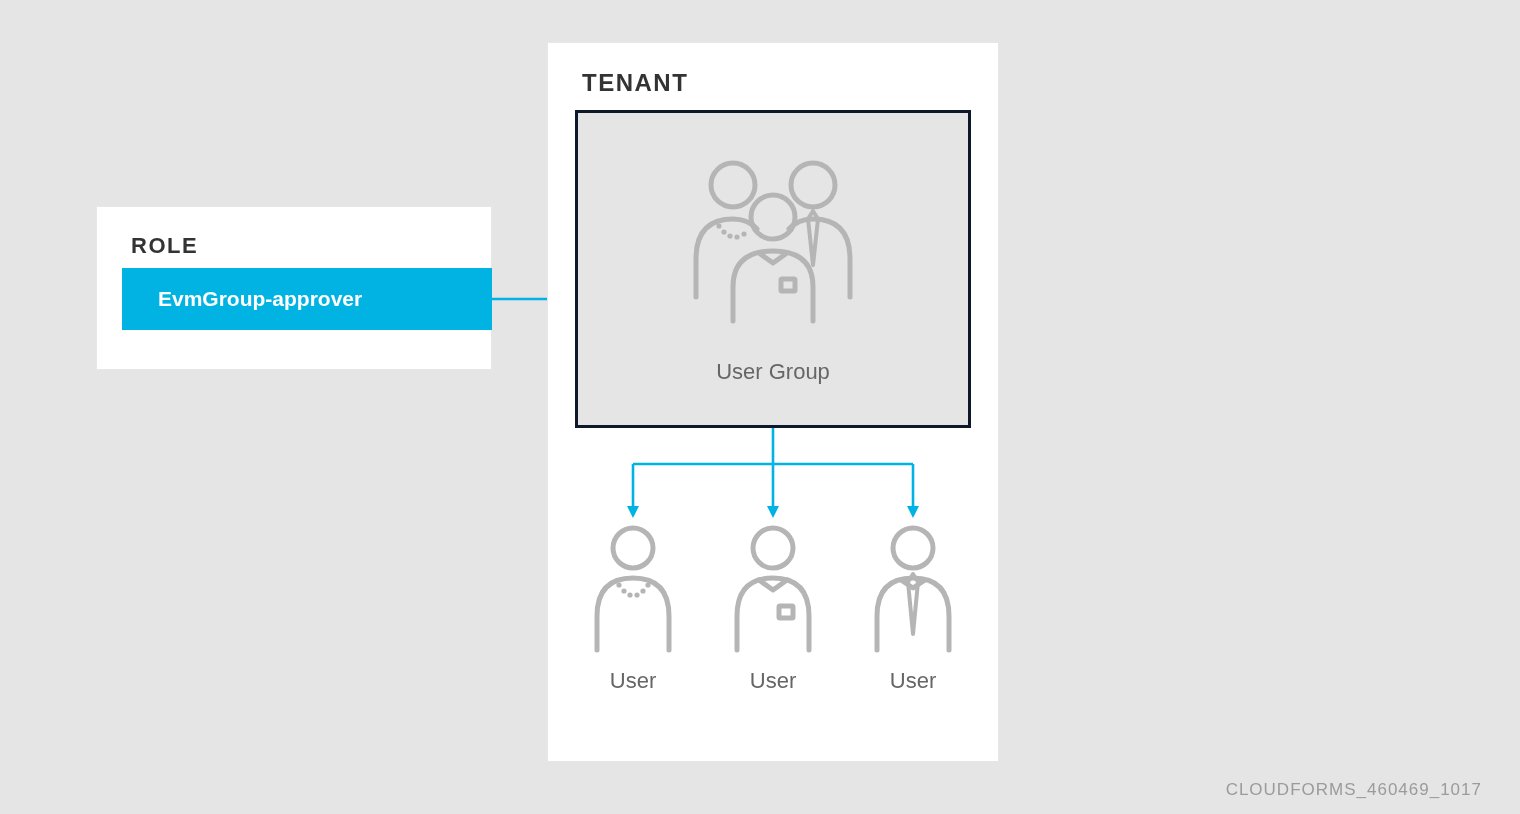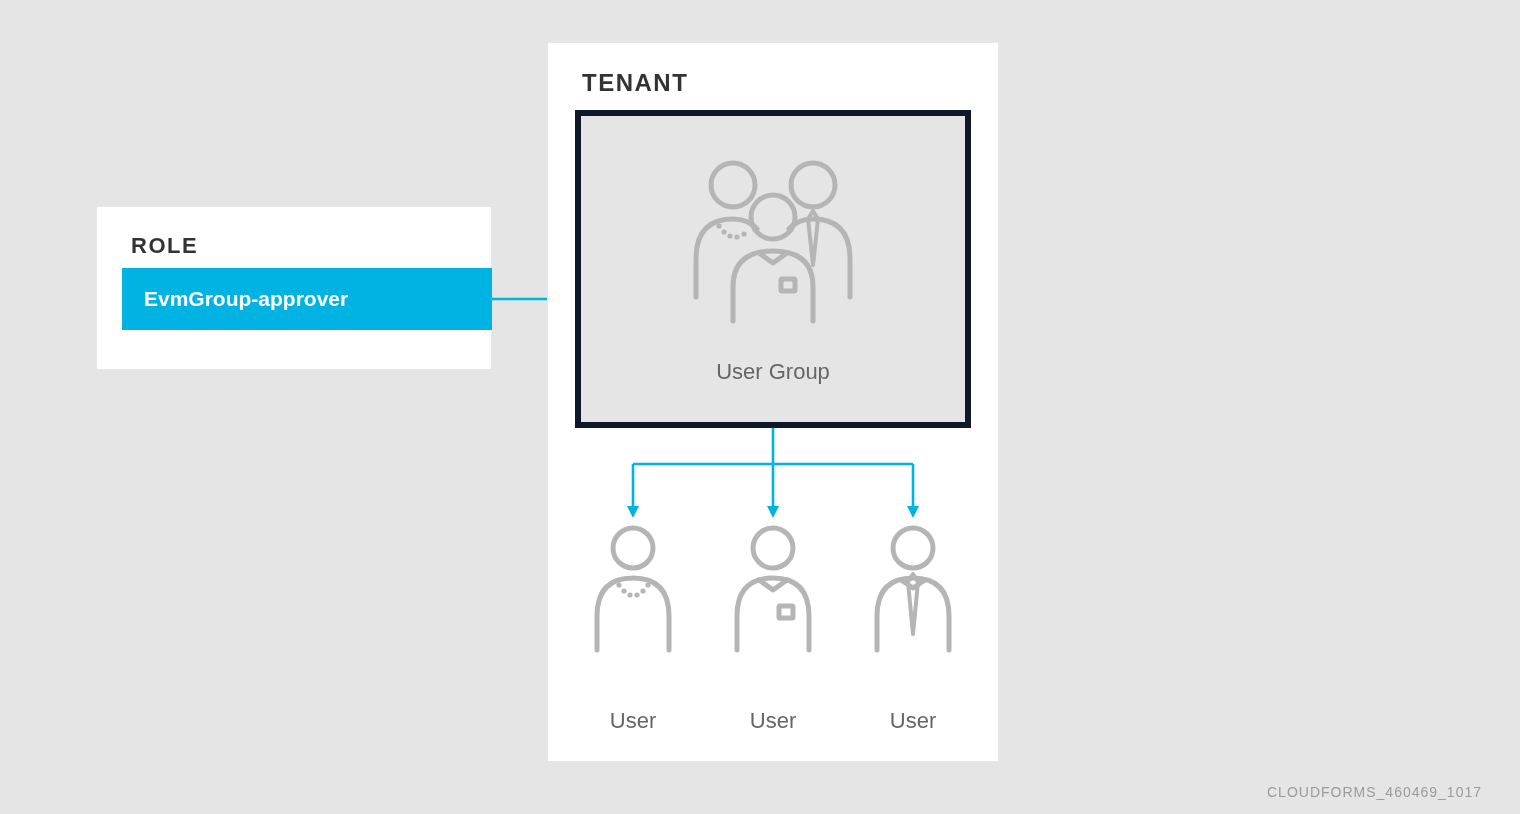--- a/index.html
+++ b/index.html
@@ -31,21 +31,21 @@
     left: 122px;
     top: 268px;
     width: 370px;
     height: 62px;
     background: #00b3e3;
     color: #ffffff;
     font-size: 21px;
     font-weight: 700;
     display: flex;
     align-items: center;
-    padding-left: 22px;
+    padding-left: 36px;
   }
   .tenant-panel {
     position: absolute;
     left: 547px;
     top: 42px;
     width: 452px;
     height: 720px;
     background: #ffffff;
     border: 1px solid #e7e7e7;
     padding: 26px 0 0 34px;
@@ -56,21 +56,21 @@
     color: #333333;
     letter-spacing: 1.5px;
   }
   .usergroup-box {
     position: absolute;
     left: 575px;
     top: 110px;
     width: 396px;
     height: 318px;
     background: #e5e5e5;
-    border: 6px solid #0f172a;
+    border: 3px solid #0f172a;
     display: flex;
     flex-direction: column;
     align-items: center;
     justify-content: center;
     gap: 18px;
   }
   .usergroup-label {
     font-size: 22px;
     color: #666666;
     font-weight: 400;
@@ -81,27 +81,26 @@
     width: 120px;
     display: flex;
     flex-direction: column;
     align-items: center;
     gap: 10px;
   }
   .user-item .user-label {
     font-size: 22px;
     color: #666666;
     font-weight: 400;
-    margin-top: 40px;
   }
   .footer-id {
     position: absolute;
     right: 38px;
     bottom: 14px;
-    font-size: 14px;
+    font-size: 17px;
     letter-spacing: 1px;
     color: #9b9b9b;
   }
   svg { display: block; }
   .arrow-line { stroke: #00b3e3; stroke-width: 2.6; fill: none; }
   .arrow-head { fill: #00b3e3; }
 </style>
 </head>
 <body>
 

